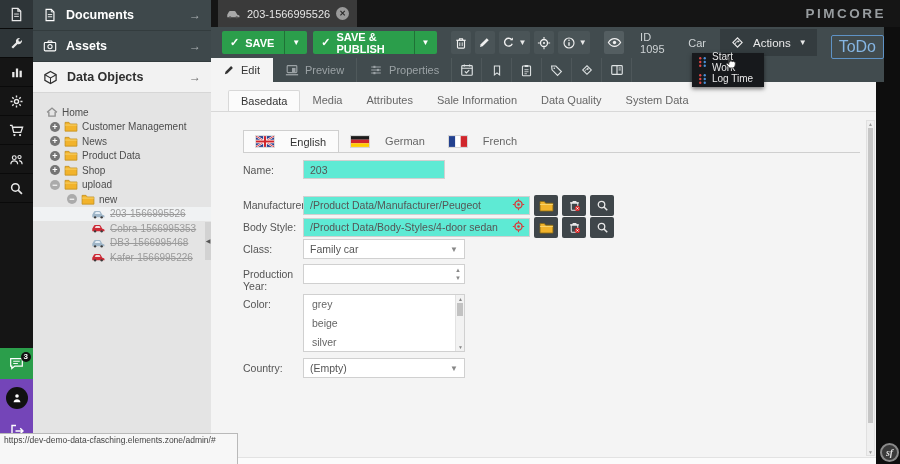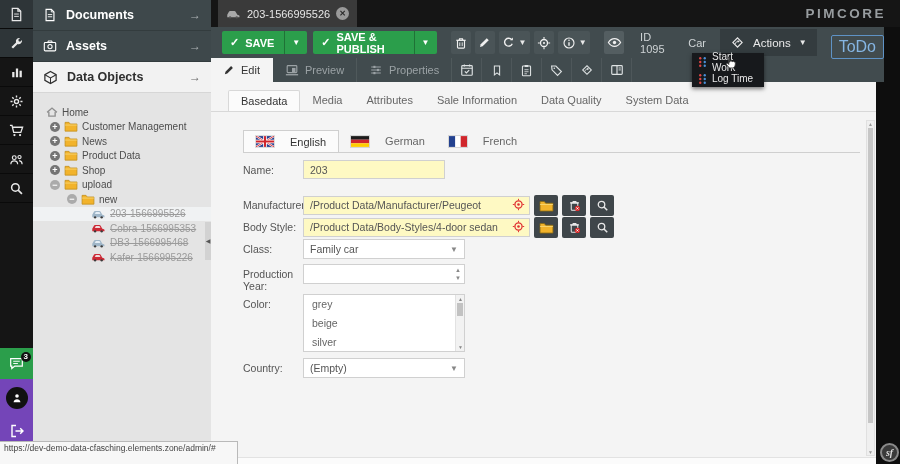--- a/index.html
+++ b/index.html
@@ -84,21 +84,21 @@
   .stab.active { background:#fbfbfb; border:1px solid #d8d8d8; border-bottom:none; color:#333;
     border-radius:2px 2px 0 0; }
   #form { padding-left:32px; }
   #ltabs { margin-top:18px; width:617px; display:flex; border-bottom:1px solid #cfcfcf; height:23px; }
   .ltab { display:flex; align-items:center; gap:16px; font-size:11px; color:#666; padding:0 12px; cursor:pointer; }
   .ltab.active { background:#fbfbfb; border:1px solid #cfcfcf; border-bottom:none; color:#333; }
   .flag { width:18px; height:11px; box-shadow:0 0 0 1px rgba(0,0,0,.12); }
 
   .frow { display:flex; align-items:flex-start; }
   .flabel { width:60px; flex:0 0 60px; font-size:10.5px; color:#555; padding-top:4px; }
-  input.fin { height:19px; border:1px solid #d0d0d0; background:#fef9c3; font-size:10.5px; color:#555;
+  input.fin { height:19px; border:1px solid #d0d0d0; background:#5eead4; font-size:10.5px; color:#555;
     padding:0 6px; font-family:"Liberation Sans",sans-serif; outline:none; }
   .relwrap { position:relative; }
   .relwrap .bullseye { position:absolute; right:5px; top:3px; }
   .fselect { width:162px; height:20px; border:1px solid #d0d0d0; background:#fff; font-size:10.5px;
     color:#555; display:flex; align-items:center; padding:0 6px; cursor:pointer; }
   .fselect .cd { margin-left:auto; color:#888; font-size:8px; }
   .fspin { width:162px; height:20px; border:1px solid #d0d0d0; background:#fff; position:relative; }
   .fspin .ud { position:absolute; right:3px; top:1px; color:#888; font-size:6px; line-height:8px;
     text-align:center; cursor:pointer; }
   .dkbtn { width:24px; height:21px; background:#3f464a; border-radius:2px; margin-left:4px;
@@ -128,21 +128,21 @@
   
   #actmenu { position:absolute; left:692px; top:53px; width:72px; background:#17191c; z-index:40;
     box-shadow:0 2px 4px rgba(0,0,0,.5); }
   .mitem { height:17px; display:flex; align-items:center; gap:5px; padding:0 6px; color:#e8e8e8;
     font-size:10px; cursor:pointer; }
   #cursor { position:absolute; left:722px; top:55px; z-index:50; }
 
   
   #botstrip { position:absolute; left:0; right:24px; bottom:0; height:7px; background:#fbfbfb;
     border-top:1px solid #e2e2e2; z-index:30; }
-  #urltip { position:absolute; left:0; bottom:0; height:23px; width:238px; background:#f7f7f7;
+  #urltip { position:absolute; left:0; bottom:0; height:31px; width:238px; background:#f7f7f7;
     border:1px solid #b9b9b9; border-left:none; border-bottom:none; font-size:8.5px; color:#444;
     line-height:12px; padding:0 4px; z-index:35; white-space:nowrap; overflow:hidden; }
   #fab { position:absolute; right:1px; bottom:2px; width:19px; height:19px; border-radius:50%;
     background:#3a3a3a; border:2px solid #8a8a8a; color:#ddd; z-index:36; text-align:center;
     font:italic bold 10px/15px "Liberation Serif", serif; cursor:pointer; }
 </style>
 </head>
 <body>
 
 <div id="iconbar">

